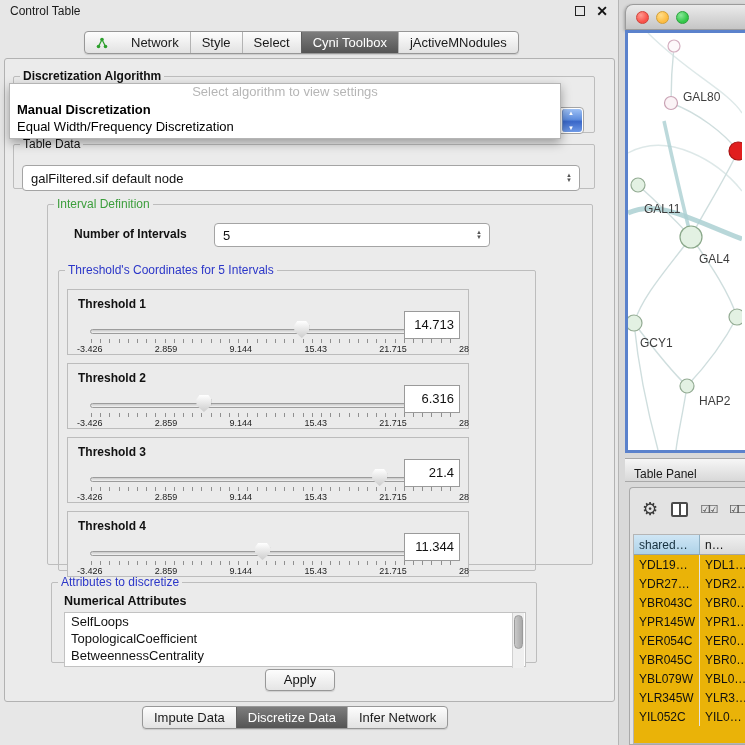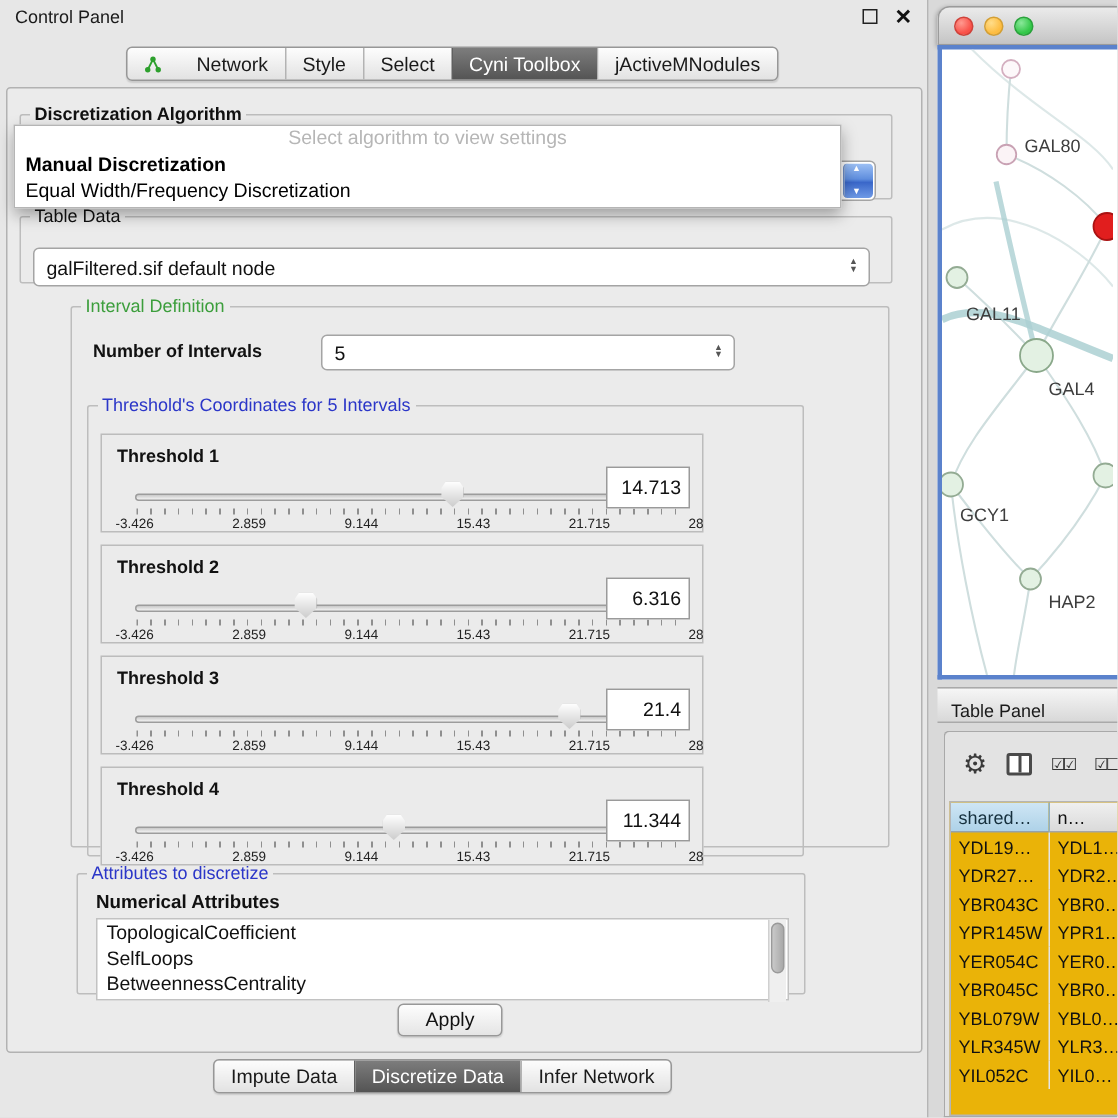--- a/index.html
+++ b/index.html
@@ -42,21 +42,21 @@
 
   .fs-tabledata { left:8px; top:78px; width:582px; height:52px; }
   .combo { position:absolute; background:#fff; border:1px solid #a4a4a4; border-radius:4px; font-size:13px; color:#111;
      display:flex; align-items:center; padding-left:8px; }
   .combo .stepper { position:absolute; right:5px; top:0; bottom:0; width:10px; display:flex; flex-direction:column; justify-content:center; color:#555; }
   .combo .stepper span { font-size:6px; line-height:5px; text-align:center; }
   .td-combo { left:8px; top:14px; width:558px; height:26px; }
 
   .fs-interval { left:42px; top:138px; width:546px; height:368px; }
   .fs-interval > legend { color:#3c9e3c; }
-  .ni-label { position:absolute; left:14px; top:16px; font-size:12px; font-weight:bold; }
+  .ni-label { position:absolute; left:26px; top:16px; font-size:12px; font-weight:bold; }
   .ni-combo { left:166px; top:12px; width:276px; height:24px; }
 
   .fs-thresholds { left:10px; top:52px; width:478px; height:308px; }
   .fs-thresholds > legend { color:#2b36c8; }
 
   .threshold-box { position:absolute; left:8px; width:402px; height:66px; border:1px solid #bcbcbc; background:#ebebeb; }
   .t0 { top:12px; } .t1 { top:86px; } .t2 { top:160px; } .t3 { top:234px; }
   .th-label { position:absolute; left:10px; top:7px; font-size:12px; font-weight:bold; }
   .slider { position:absolute; left:22px; top:30px; width:366px; height:34px; }
   .track { position:absolute; left:0; top:9px; width:100%; height:5px; border:1px solid #9c9c9c; border-radius:3px;
@@ -119,21 +119,21 @@
   .tp-row { display:flex; height:19px; font-size:12px; }
   .tp-c1 { width:66px; padding:3px 0 0 5px; border-right:1px solid #e4e4e4; white-space:nowrap; overflow:hidden; }
   .tp-c2 { flex:1; padding:3px 0 0 5px; white-space:nowrap; overflow:hidden; }
 </style>
 </head>
 <body>
 
 <div class="control-panel">
 
   <div class="cp-titlebar">
-    <span class="cp-title">Control Panel</span>
+    <span class="cp-title">Control Table</span>
     <span class="win-restore"></span>
     <span class="win-close">✕</span>
   </div>
 
   <div class="top-tabs">
     <div class="seg">
       <div class="tab">
         <svg width="12" height="12" viewBox="0 0 12 12">
           <line x1="6" y1="2.5" x2="2.5" y2="9.5" stroke="#2da02d" stroke-width="1.2"></line>
           <line x1="6" y1="2.5" x2="9.5" y2="9.5" stroke="#2da02d" stroke-width="1.2"></line>
@@ -276,22 +276,22 @@
         </div>
 
       </fieldset>
     </fieldset>
 
     <fieldset class="fs-attributes">
       <legend>Attributes to discretize</legend>
       <div class="attr-label">Numerical Attributes</div>
       <div class="attr-list">
 
-      <div class="list-item">TopologicalCoefficient</div>
-          <div class="list-item">SelfLoops</div>
+      <div class="list-item">SelfLoops</div>
+          <div class="list-item">TopologicalCoefficient</div>
           <div class="list-item">BetweennessCentrality</div>
         </div>
       <div class="attr-scrollbar" style="position:absolute; right:12px; top:24px; height:55px;">
         <div class="attr-thumb"></div>
       </div>
     </fieldset>
 
     <div class="apply-btn">Apply</div>
   </div>
 

